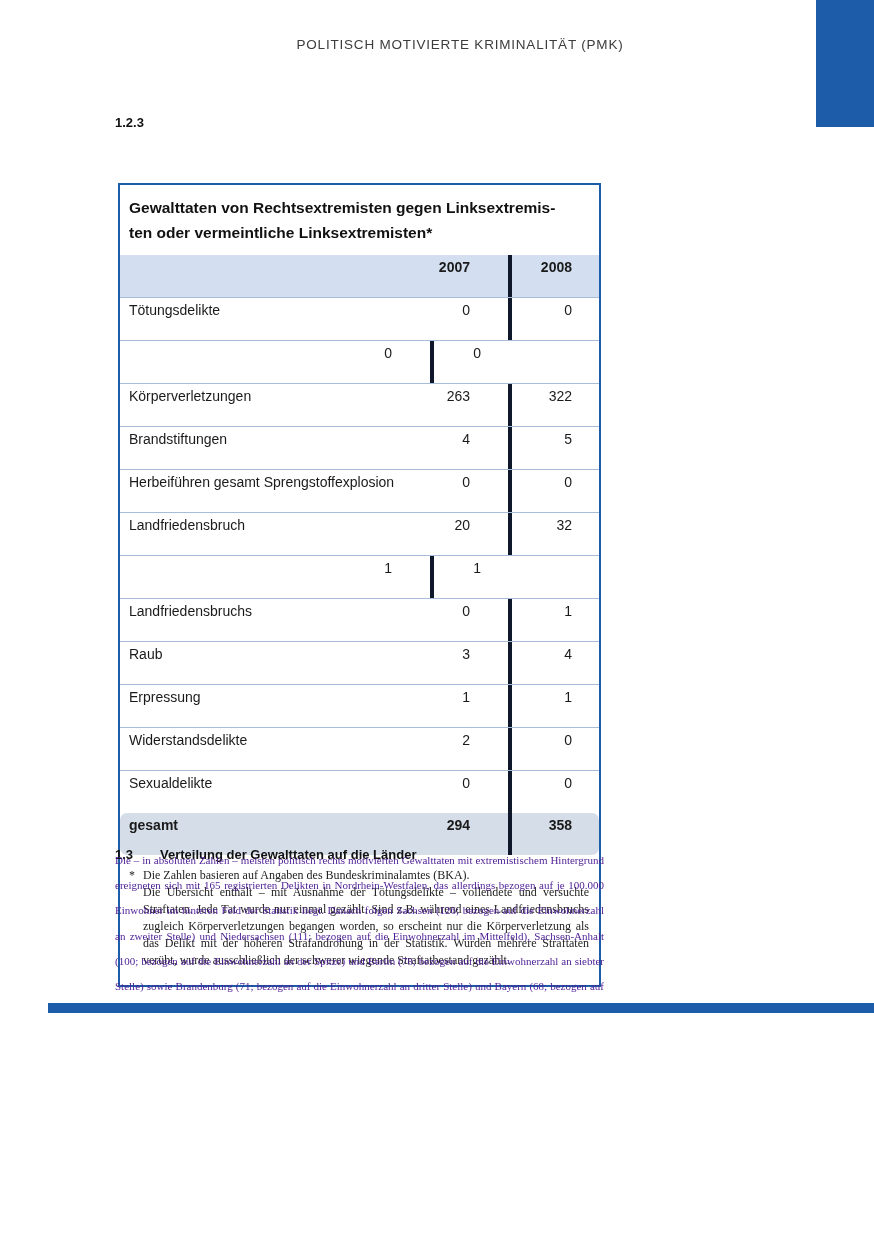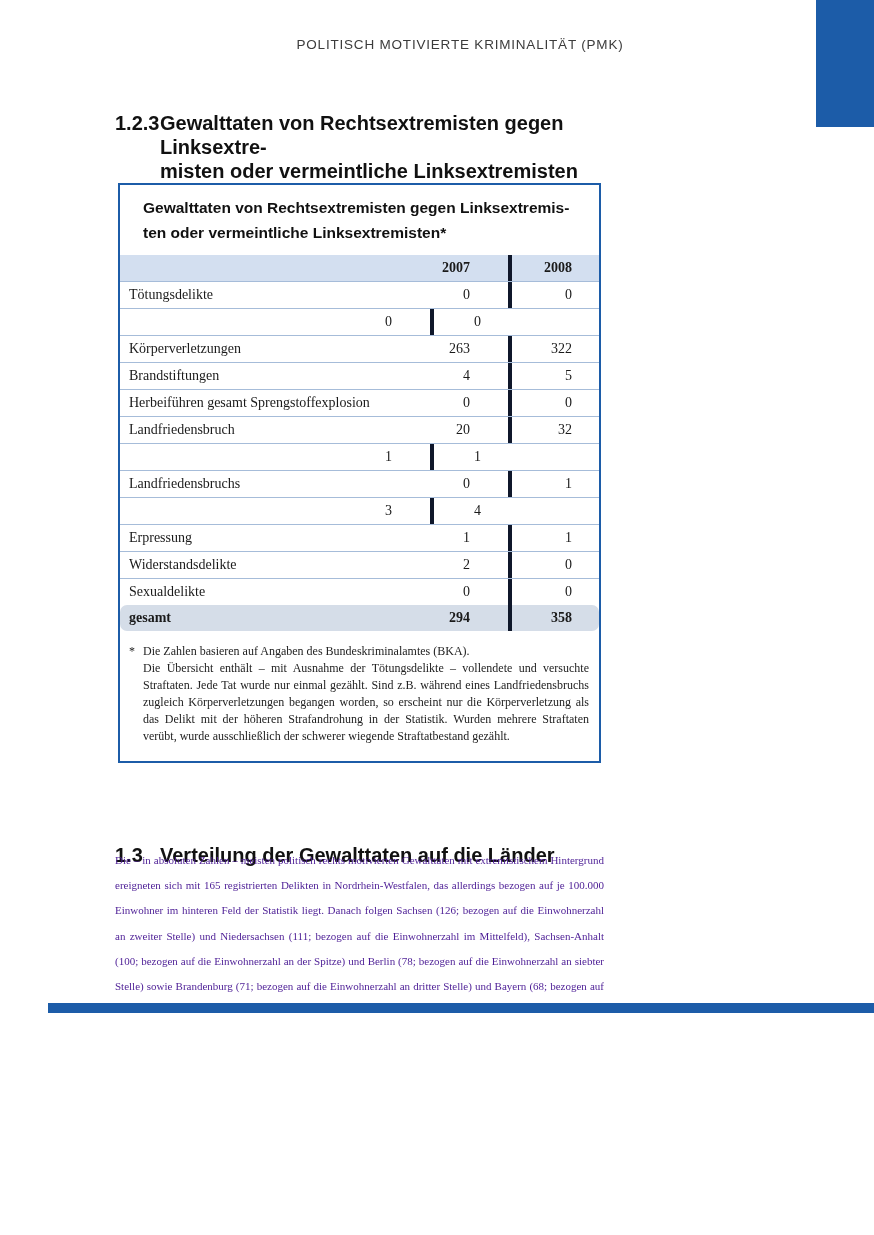--- a/index.html
+++ b/index.html
@@ -14,40 +14,40 @@
     background:var(--accent-blue, #1c5ca8); }
   .bottom-bar { position:absolute; left:48px; right:0; bottom:0; height:10px;
     background:var(--accent-blue, #1c5ca8); }
 
   
   .doc-header { position:absolute; top:37px; left:0; right:0; text-align:center;
     padding-left:46px; font-size:13.5px; letter-spacing:0.8px; color:#3c3c3c; }
 
   
   .heading { position:absolute; left:115px; width:490px; display:flex;
-    font-weight:700; font-size:20px; line-height:24px; color:#111; }
+    font-weight:700; font-size:13px; line-height:24px; color:#111; }
   .sec123 { top:111px; }
   .sec13  { top:843px; }
   .sec-num { width:45px; flex:0 0 45px; }
   .sec-title { display:block; }
   .tline { display:block; }
 
   
   .tablebox { position:absolute; top:183px; left:118px; width:483px;
     box-sizing:border-box; border:2px solid var(--accent-blue, #1c5ca8);
     background:#fff; }
-  .table-title { padding:10px 12px 10px 23px; font-weight:700;
+  .table-title { padding:10px 12px 10px 9px; font-weight:700;
     font-size:15.5px; line-height:25px; color:#111; }
 
   .trow { display:grid; grid-template-columns:1fr 78px 91px;
     border-bottom:1px solid #a6bcd9; font-size:14px; line-height:19px; }
   .trow:last-of-type { border-bottom:none; }
   .thead { background:var(--header-row-bg, #d3dff0); font-weight:700; }
   .ttotal { background:var(--total-row-bg, #d5dde8); font-weight:700; border-bottom:none;border-radius:7px; }
-  .tcell { padding-top:3px; padding-bottom:4px;font-family:Liberation Serif, serif; }
+  .tcell { padding-top:3px; padding-bottom:20px; }
   .tlabel { padding-left:9px; padding-right:4px; }
   .tnum { text-align:right; align-self:end; }
   .c07 { padding-right:38px; }
   .c08 { padding-right:27px; border-left:4px solid #0f172a; }
 
   
   .footnote { display:grid; grid-template-columns:12px 1fr; gap:0 2px;
     margin:12px 10px 0 9px; padding-bottom:16px;
     font-family:"Liberation Serif", serif; font-size:12px; line-height:17px; color:#222; }
   .fn-marker { text-align:left; }
@@ -67,24 +67,20 @@
 <body>
 
 <div class="page">
 
   <div class="top-block"></div>
 
   <div class="doc-header">POLITISCH MOTIVIERTE KRIMINALITÄT (PMK)</div>
 
   <div class="heading sec123">
     <span class="sec-num">1.2.3</span>
-    <span class="sec-title">
-      <span class="tline">Gewalttaten von Rechtsextremisten gegen Linksextre-</span>
-      <span class="tline">misten oder vermeintliche Linksextremisten</span>
-    </span>
   </div>
 
   <div class="tablebox">
     <div class="table-title">
       <div class="tline">Gewalttaten von Rechtsextremisten gegen Linksextremis-</div>
       <div class="tline">ten oder vermeintliche Linksextremisten*</div>
     </div>
 
     <div class="trow thead">
       <div class="tcell tlabel"></div>
@@ -125,20 +121,21 @@
         <div class="trow">
           <div class="tcell tnum c07">1</div>
           <div class="tcell tnum c08">1</div>
         </div>
         <div class="trow">
           <div class="tcell tlabel">Landfriedensbruchs</div>
           <div class="tcell tnum c07">0</div>
           <div class="tcell tnum c08">1</div>
         </div>
         <div class="trow">
+          <div class="tcell tlabel">Raub</div>
           <div class="tcell tnum c07">3</div>
           <div class="tcell tnum c08">4</div>
         </div>
         <div class="trow">
           <div class="tcell tlabel">Erpressung</div>
           <div class="tcell tnum c07">1</div>
           <div class="tcell tnum c08">1</div>
         </div>
         <div class="trow">
           <div class="tcell tlabel">Widerstandsdelikte</div>

